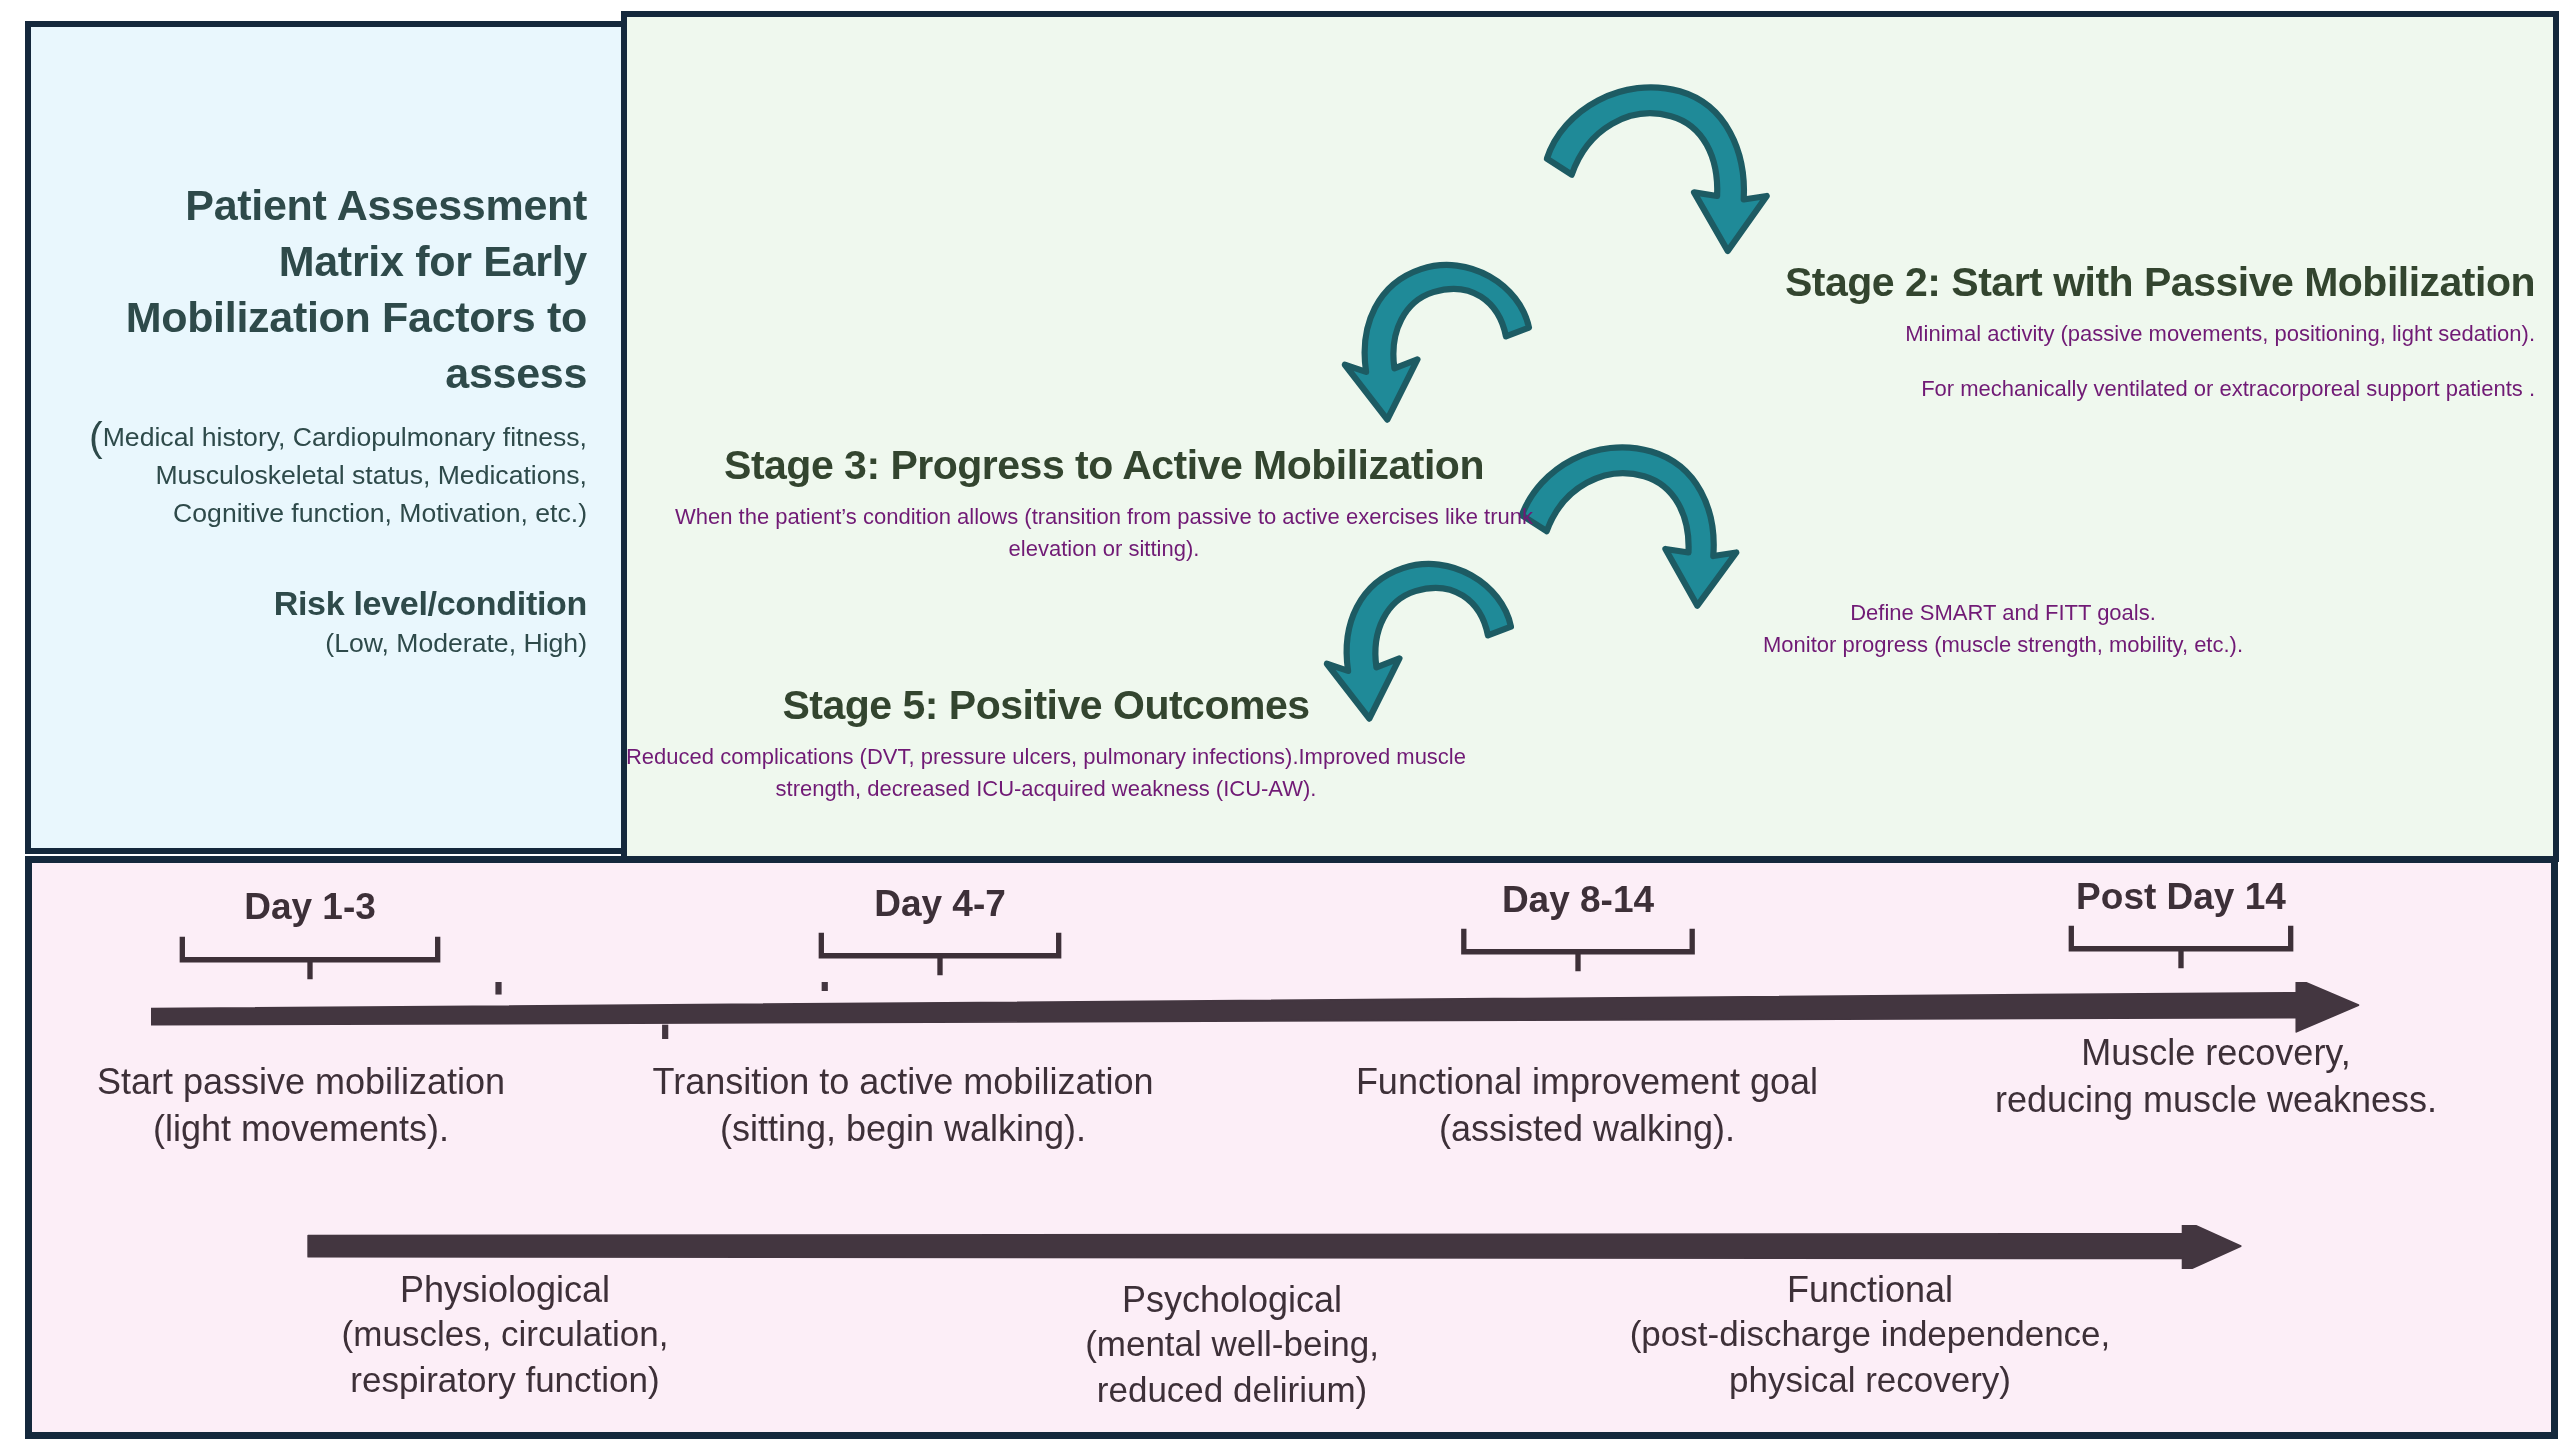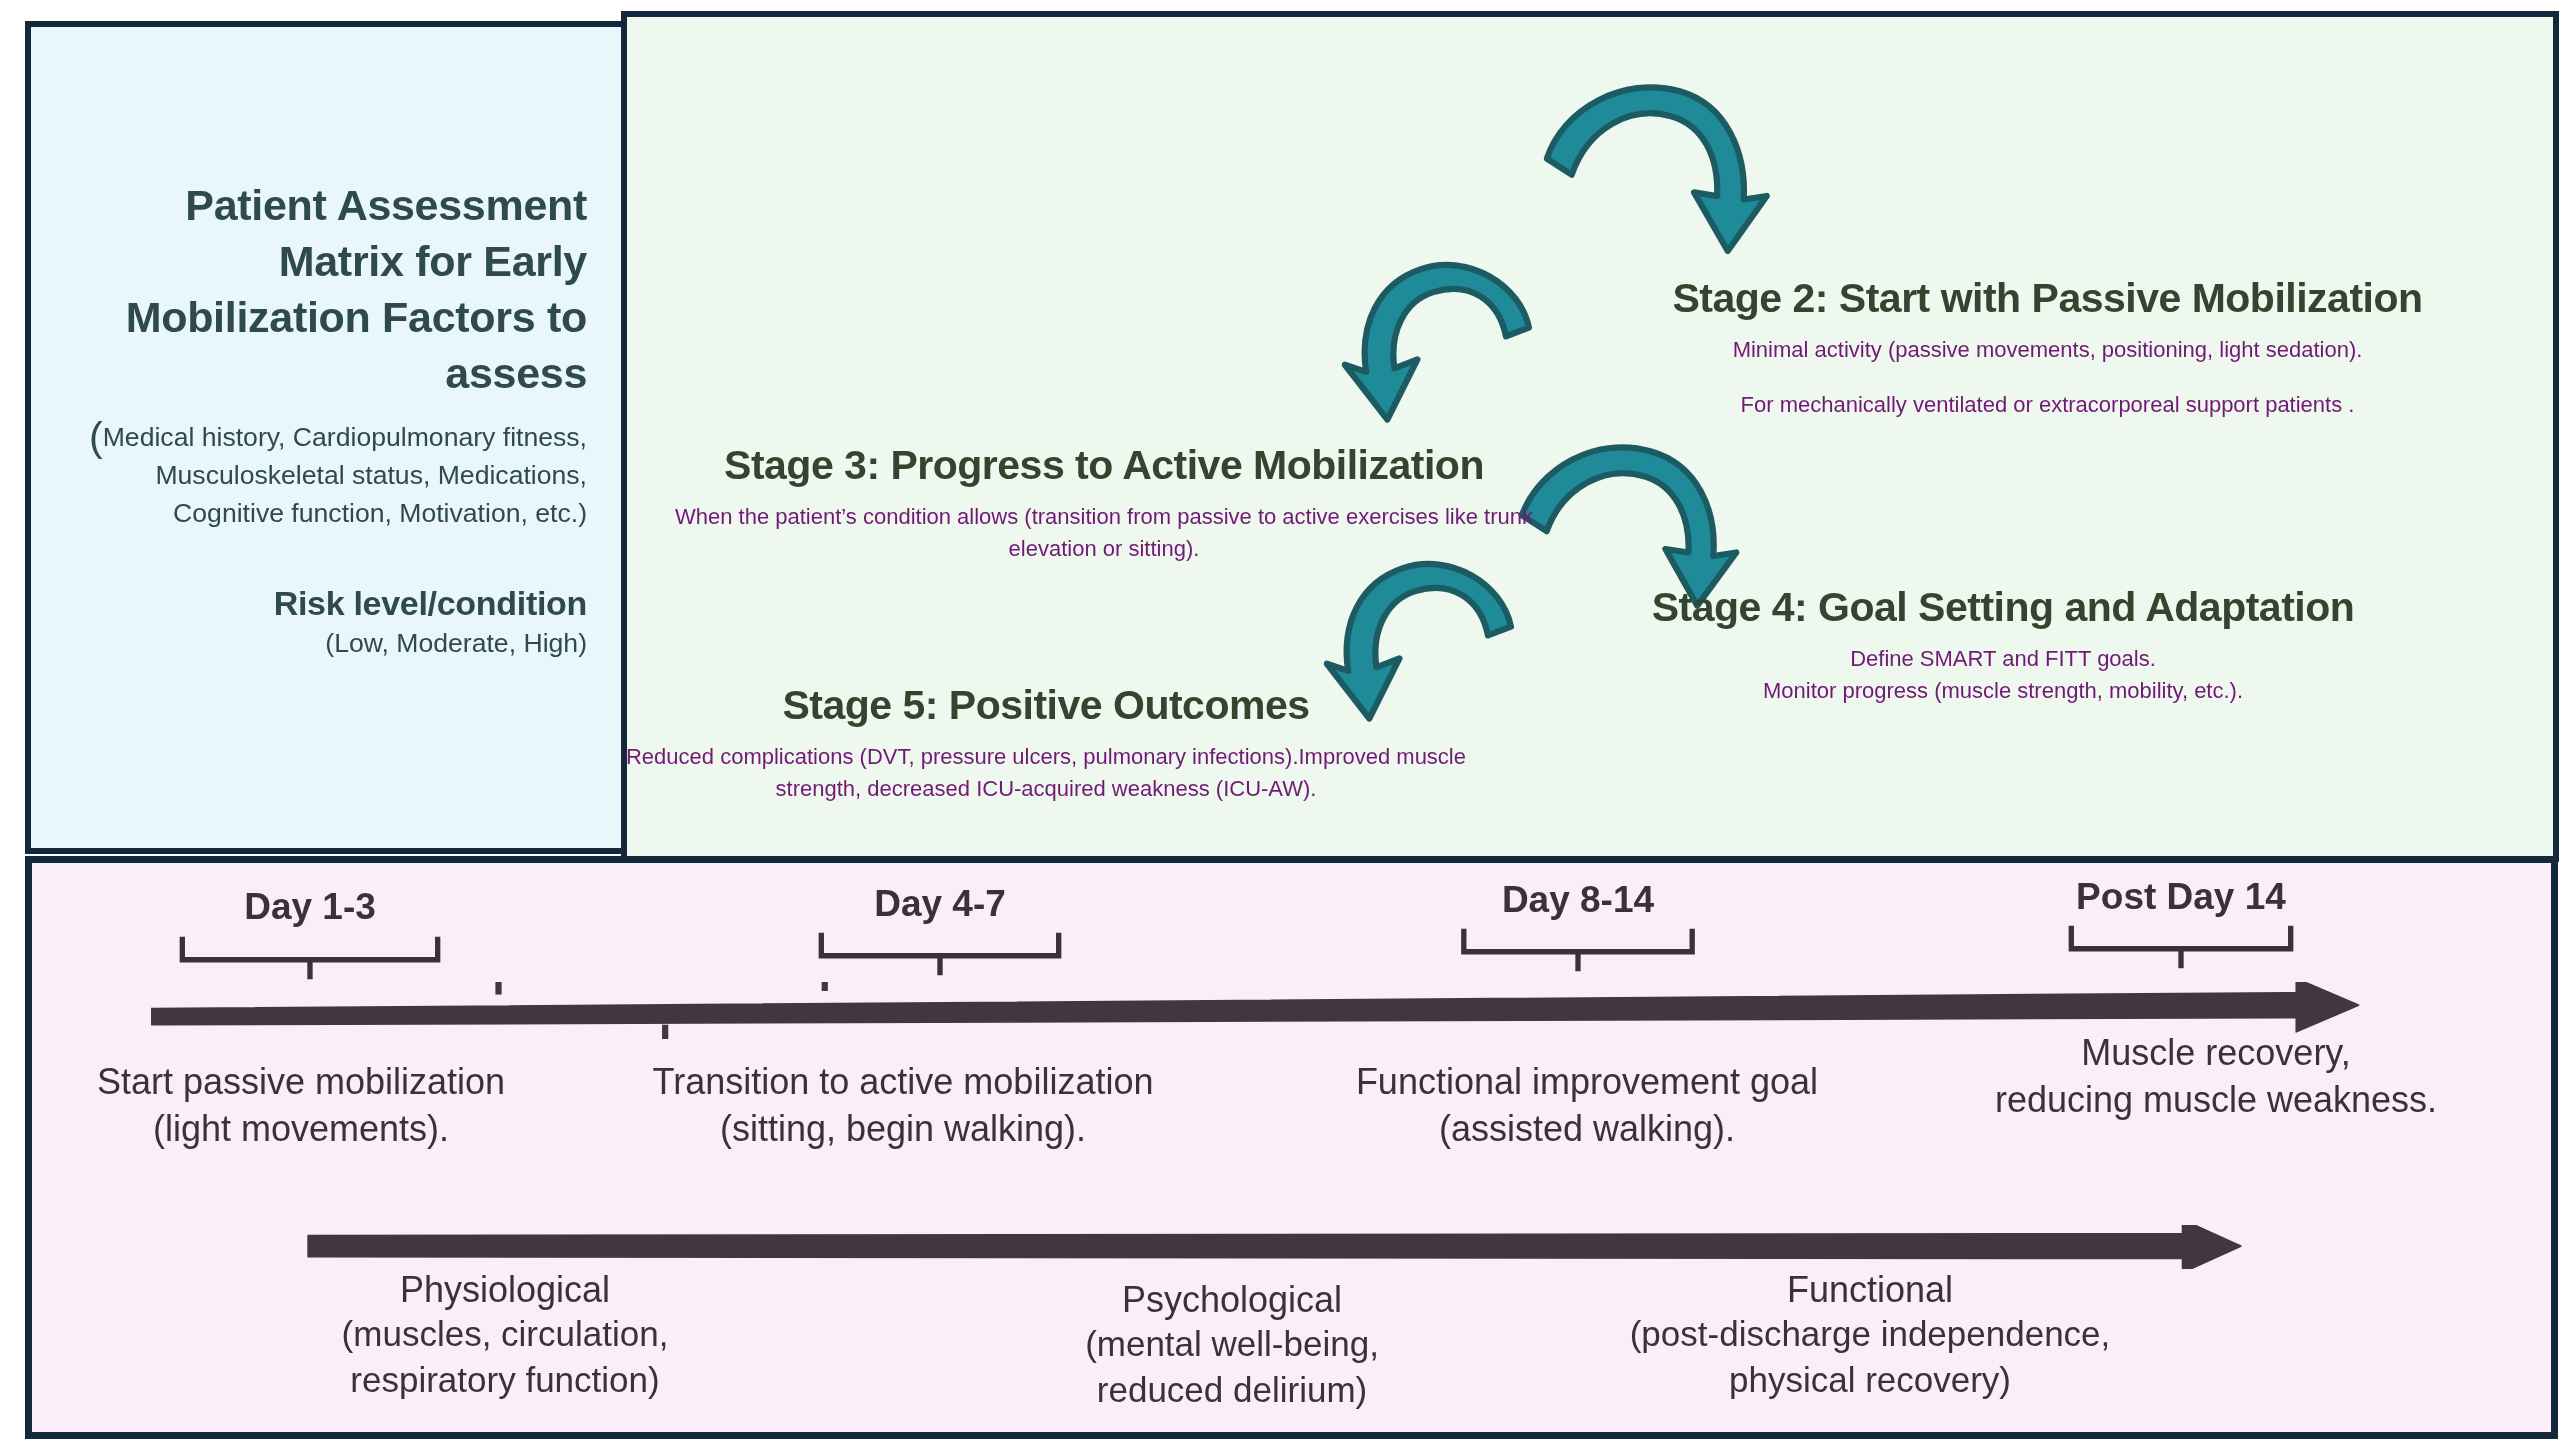--- a/index.html
+++ b/index.html
@@ -106,21 +106,21 @@
     font-size: 22px;
     line-height: 1.45;
     margin-top: 12.4px;
     color: #701a75;
   }
   .stage-desc .gap {
     display: block;
     height: 23px;
   }
 
-  #stage2 { left: 1560px; top: 276px; width: 975px; }
+  #stage2 { left: 1560px; top: 260px; width: 975px; text-align: right; }
   #stage3 { left: 621px; top: 443px; width: 966px; }
   #stage4 { left: 1560px; top: 585px; width: 886px; }
   #stage5 { left: 603px; top: 683px; width: 886px; }
 
   .arrow-svg { position: absolute; overflow: visible; }
 
   
   .tl-daylabel {
     position: absolute;
     font-size: 37px;
@@ -205,21 +205,20 @@
       <span>For mechanically ventilated or extracorporeal support patients .</span>
     </div>
   </div>
 
   <div class="stage" id="stage3">
     <div class="stage-title">Stage 3: Progress to Active Mobilization</div>
     <div class="stage-desc" style="white-space:normal; padding:0 16px;">When the patient’s condition allows (transition from passive to active exercises like trunk elevation or sitting).</div>
   </div>
 
   <div class="stage" id="stage4">
-    <div class="stage-title">Stage 4: Goal Setting and Adaptation</div>
     <div class="stage-desc">
       <span>Define SMART and FITT goals.</span><br>
       <span>Monitor progress (muscle strength, mobility, etc.).</span>
     </div>
   </div>
 
   <div class="stage" id="stage5">
     <div class="stage-title">Stage 5: Positive Outcomes</div>
     <div class="stage-desc" style="white-space:normal; padding:0 8.9px;">Reduced complications (DVT, pressure ulcers, pulmonary infections).Improved muscle strength, decreased ICU-acquired weakness (ICU-AW).</div>
   </div>

